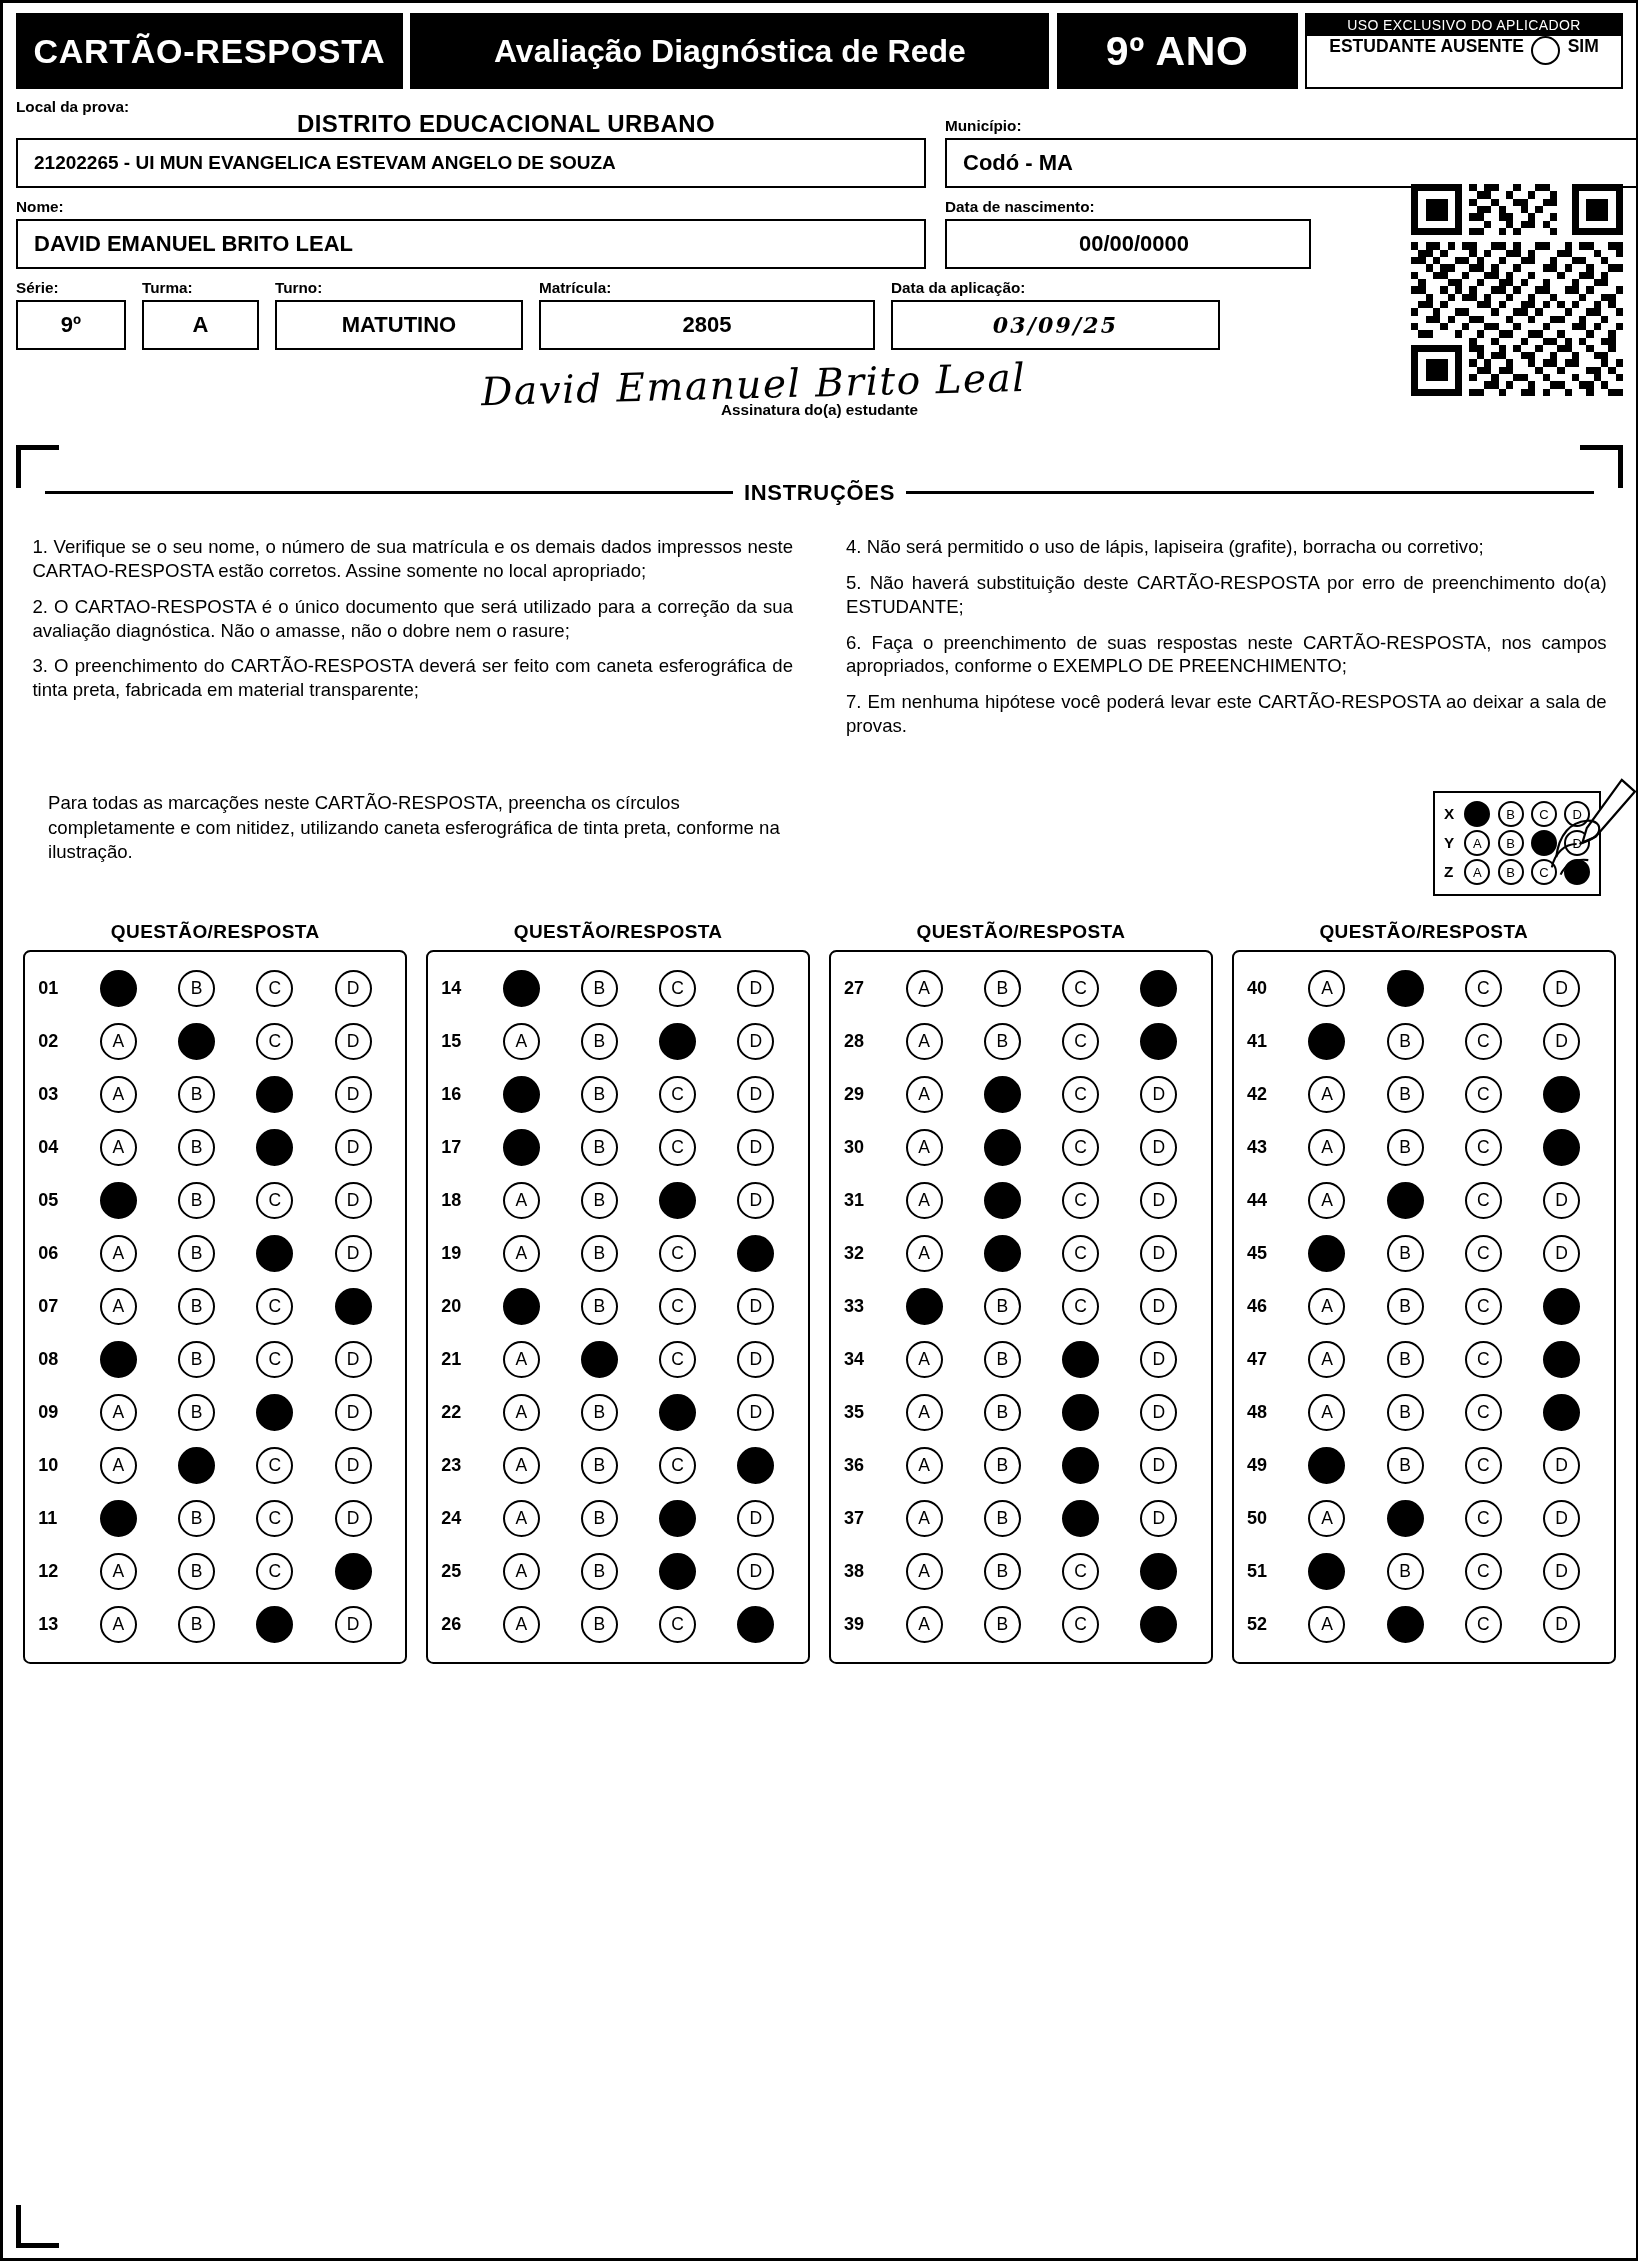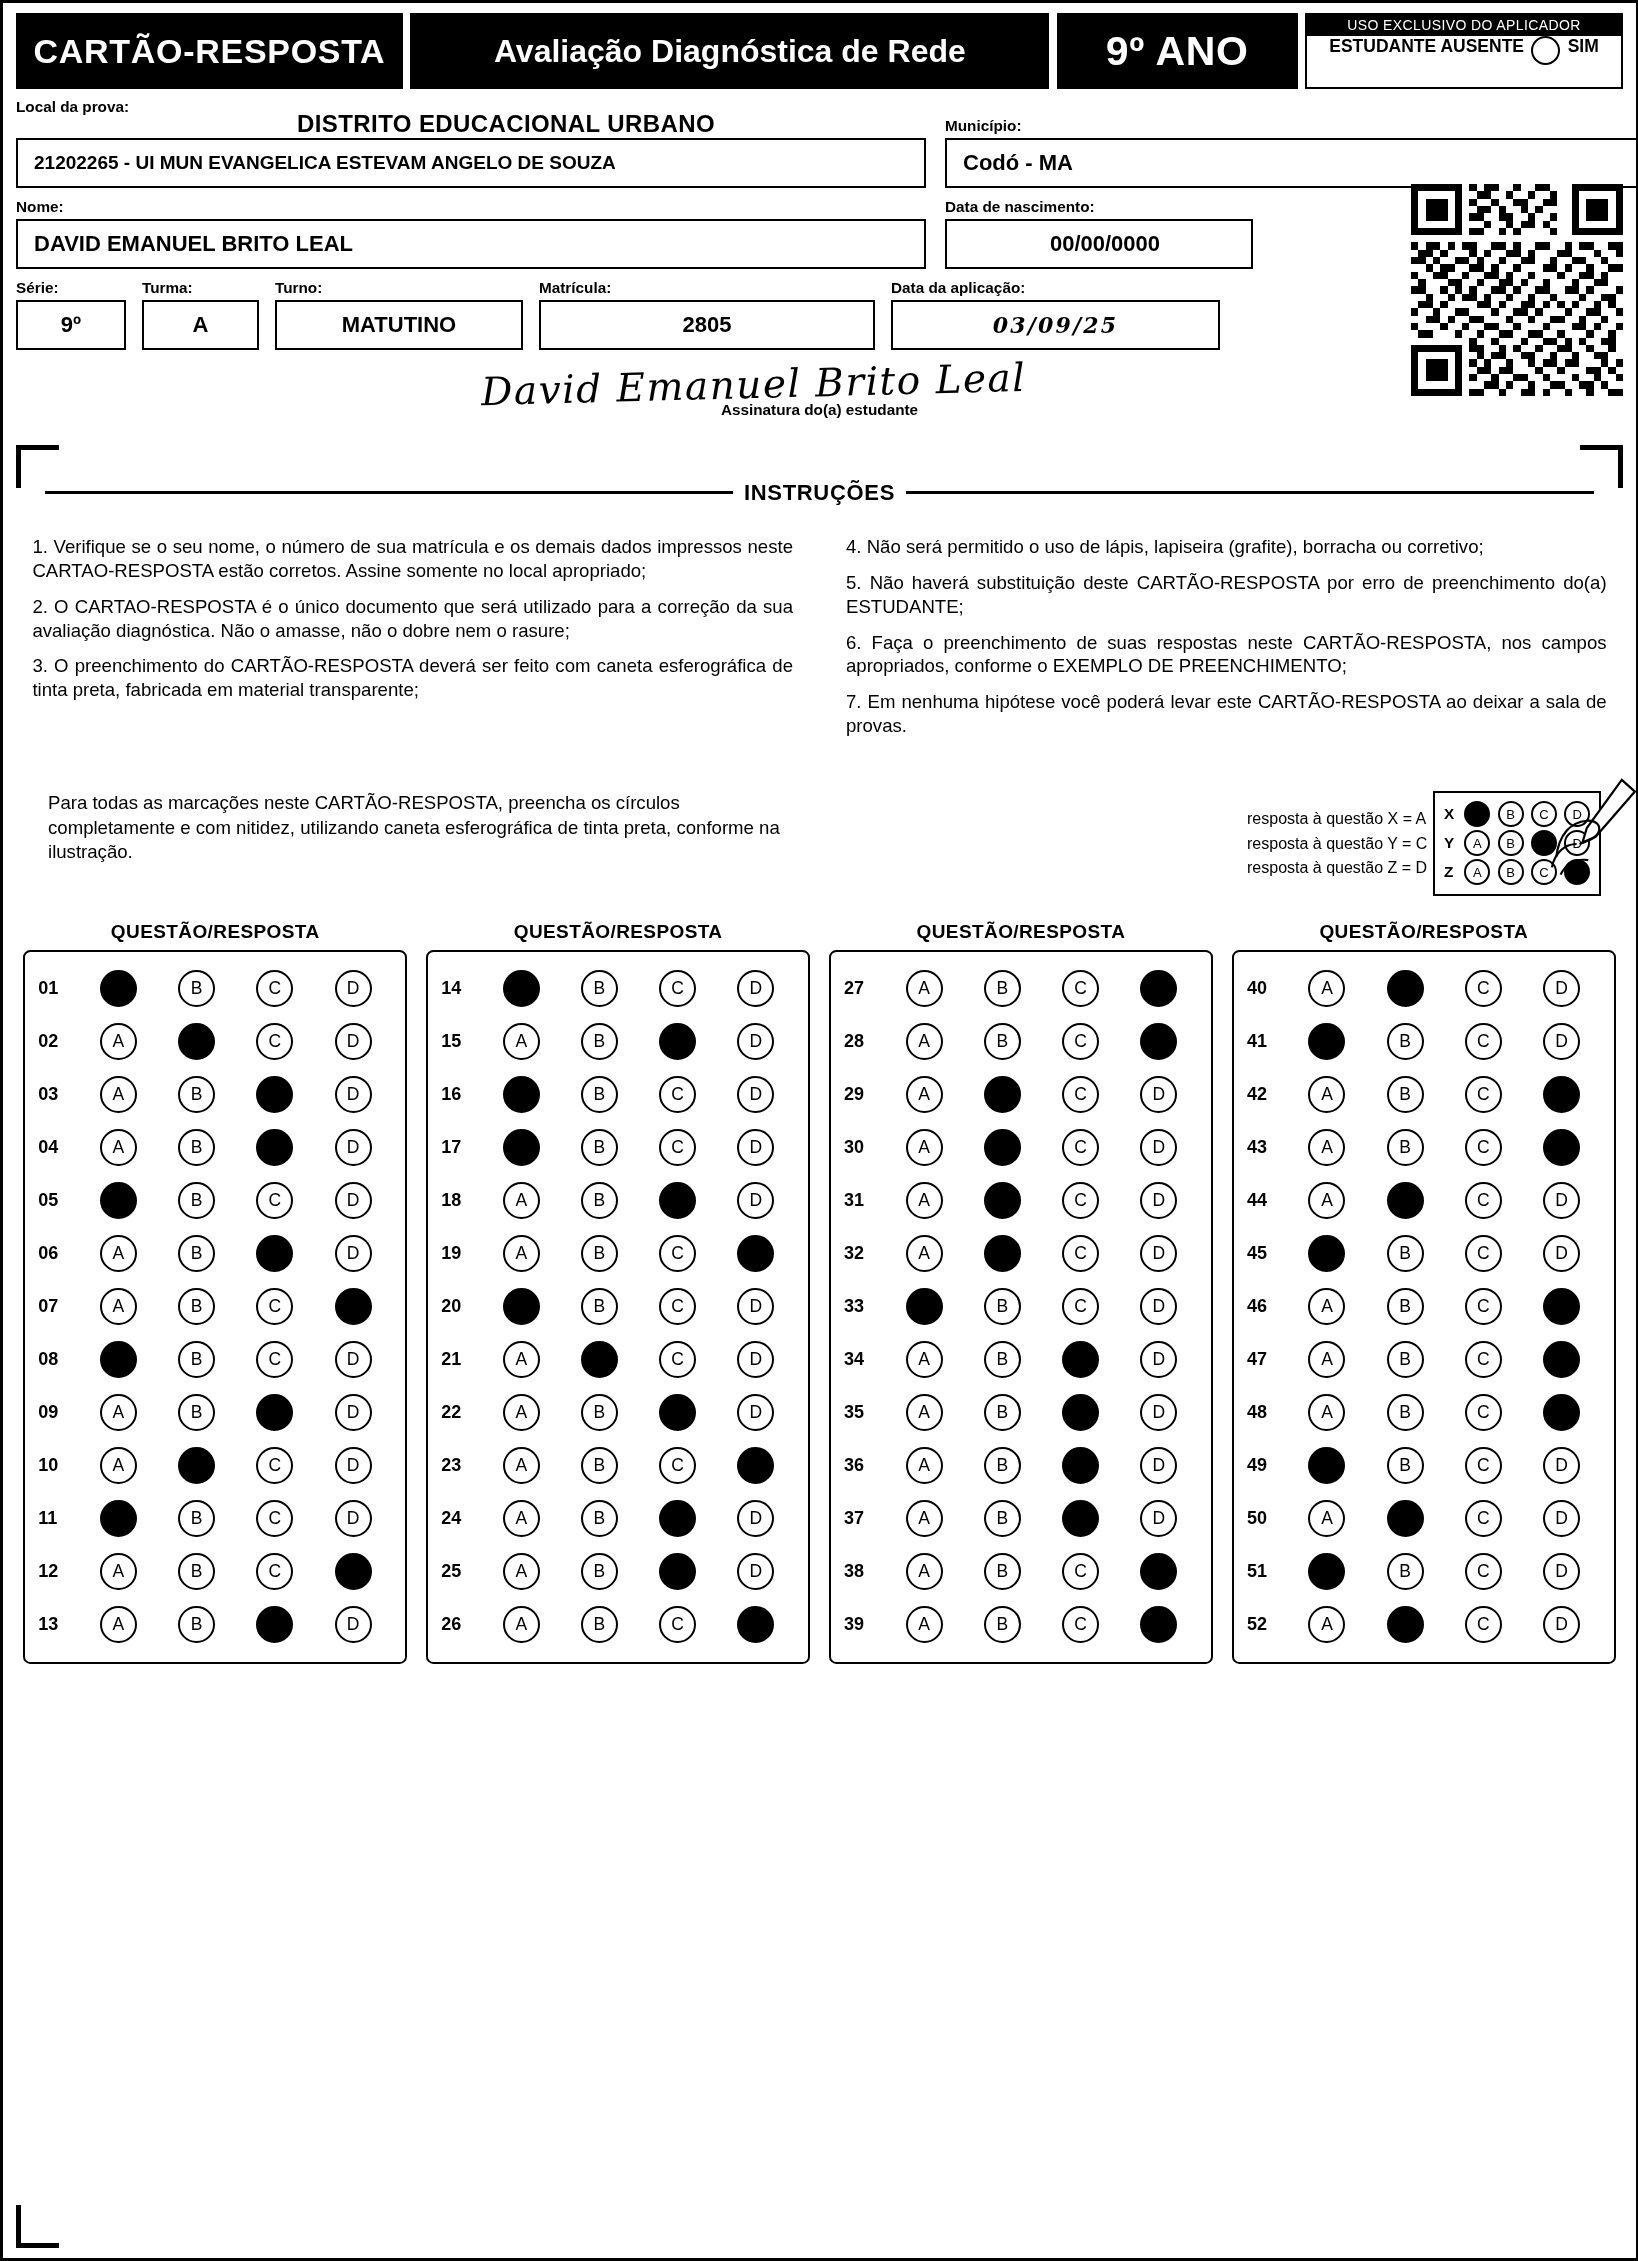--- a/index.html
+++ b/index.html
@@ -362,21 +362,21 @@
         </div>
       </div>
 
       <div class="row" style="margin-top:10.2px;">
         <div class="col-left">
           <div class="lbl">Nome:</div>
           <div class="field">DAVID EMANUEL BRITO LEAL</div>
         </div>
         <div class="col-right" style="width:322px; flex:none;">
           <div class="lbl">Data de nascimento:</div>
-          <div class="field" style="width:308px; justify-content:center; padding-left:12px;">00/00/0000</div>
+          <div class="field" style="width:366px; justify-content:center; padding-left:12px;">00/00/0000</div>
         </div>
       </div>
 
       <div class="smallrow">
         <div class="f-serie">
           <div class="lbl">Série:</div>
           <div class="field" style="justify-content:center; padding-left:0;">9º</div>
         </div>
         <div class="f-turma">
           <div class="lbl">Turma:</div>
@@ -644,25 +644,20 @@
           <p>4. Não será permitido o uso de lápis, lapiseira (grafite), borracha ou corretivo;</p>
           <p>5. Não haverá substituição deste CARTÃO-RESPOSTA por erro de preenchimento do(a) ESTUDANTE;</p>
           <p>6. Faça o preenchimento de suas respostas neste CARTÃO-RESPOSTA, nos campos apropriados, conforme o EXEMPLO DE PREENCHIMENTO;</p>
           <p>7. Em nenhuma hipótese você poderá levar este CARTÃO-RESPOSTA ao deixar a sala de provas.</p>
         </div>
       </div>
 
       <div class="fill-note">
         <div class="fill-text">Para todas as marcações neste CARTÃO-RESPOSTA, preencha os círculos completamente e com nitidez, utilizando caneta esferográfica de tinta preta, conforme na ilustração.</div>
         <div class="fill-example">
-          <div class="ex-legend">
-            <div>resposta à questão X = A</div>
-            <div>resposta à questão Y = C</div>
-            <div>resposta à questão Z = D</div>
-          </div>
           <div class="ex-grid">
             <div class="ex-row">
               <span class="rl">X</span>
               <span class="bub filled"></span>
               <span class="bub">B</span>
               <span class="bub">C</span>
               <span class="bub">D</span>
             </div>
             <div class="ex-row">
               <span class="rl">Y</span>

